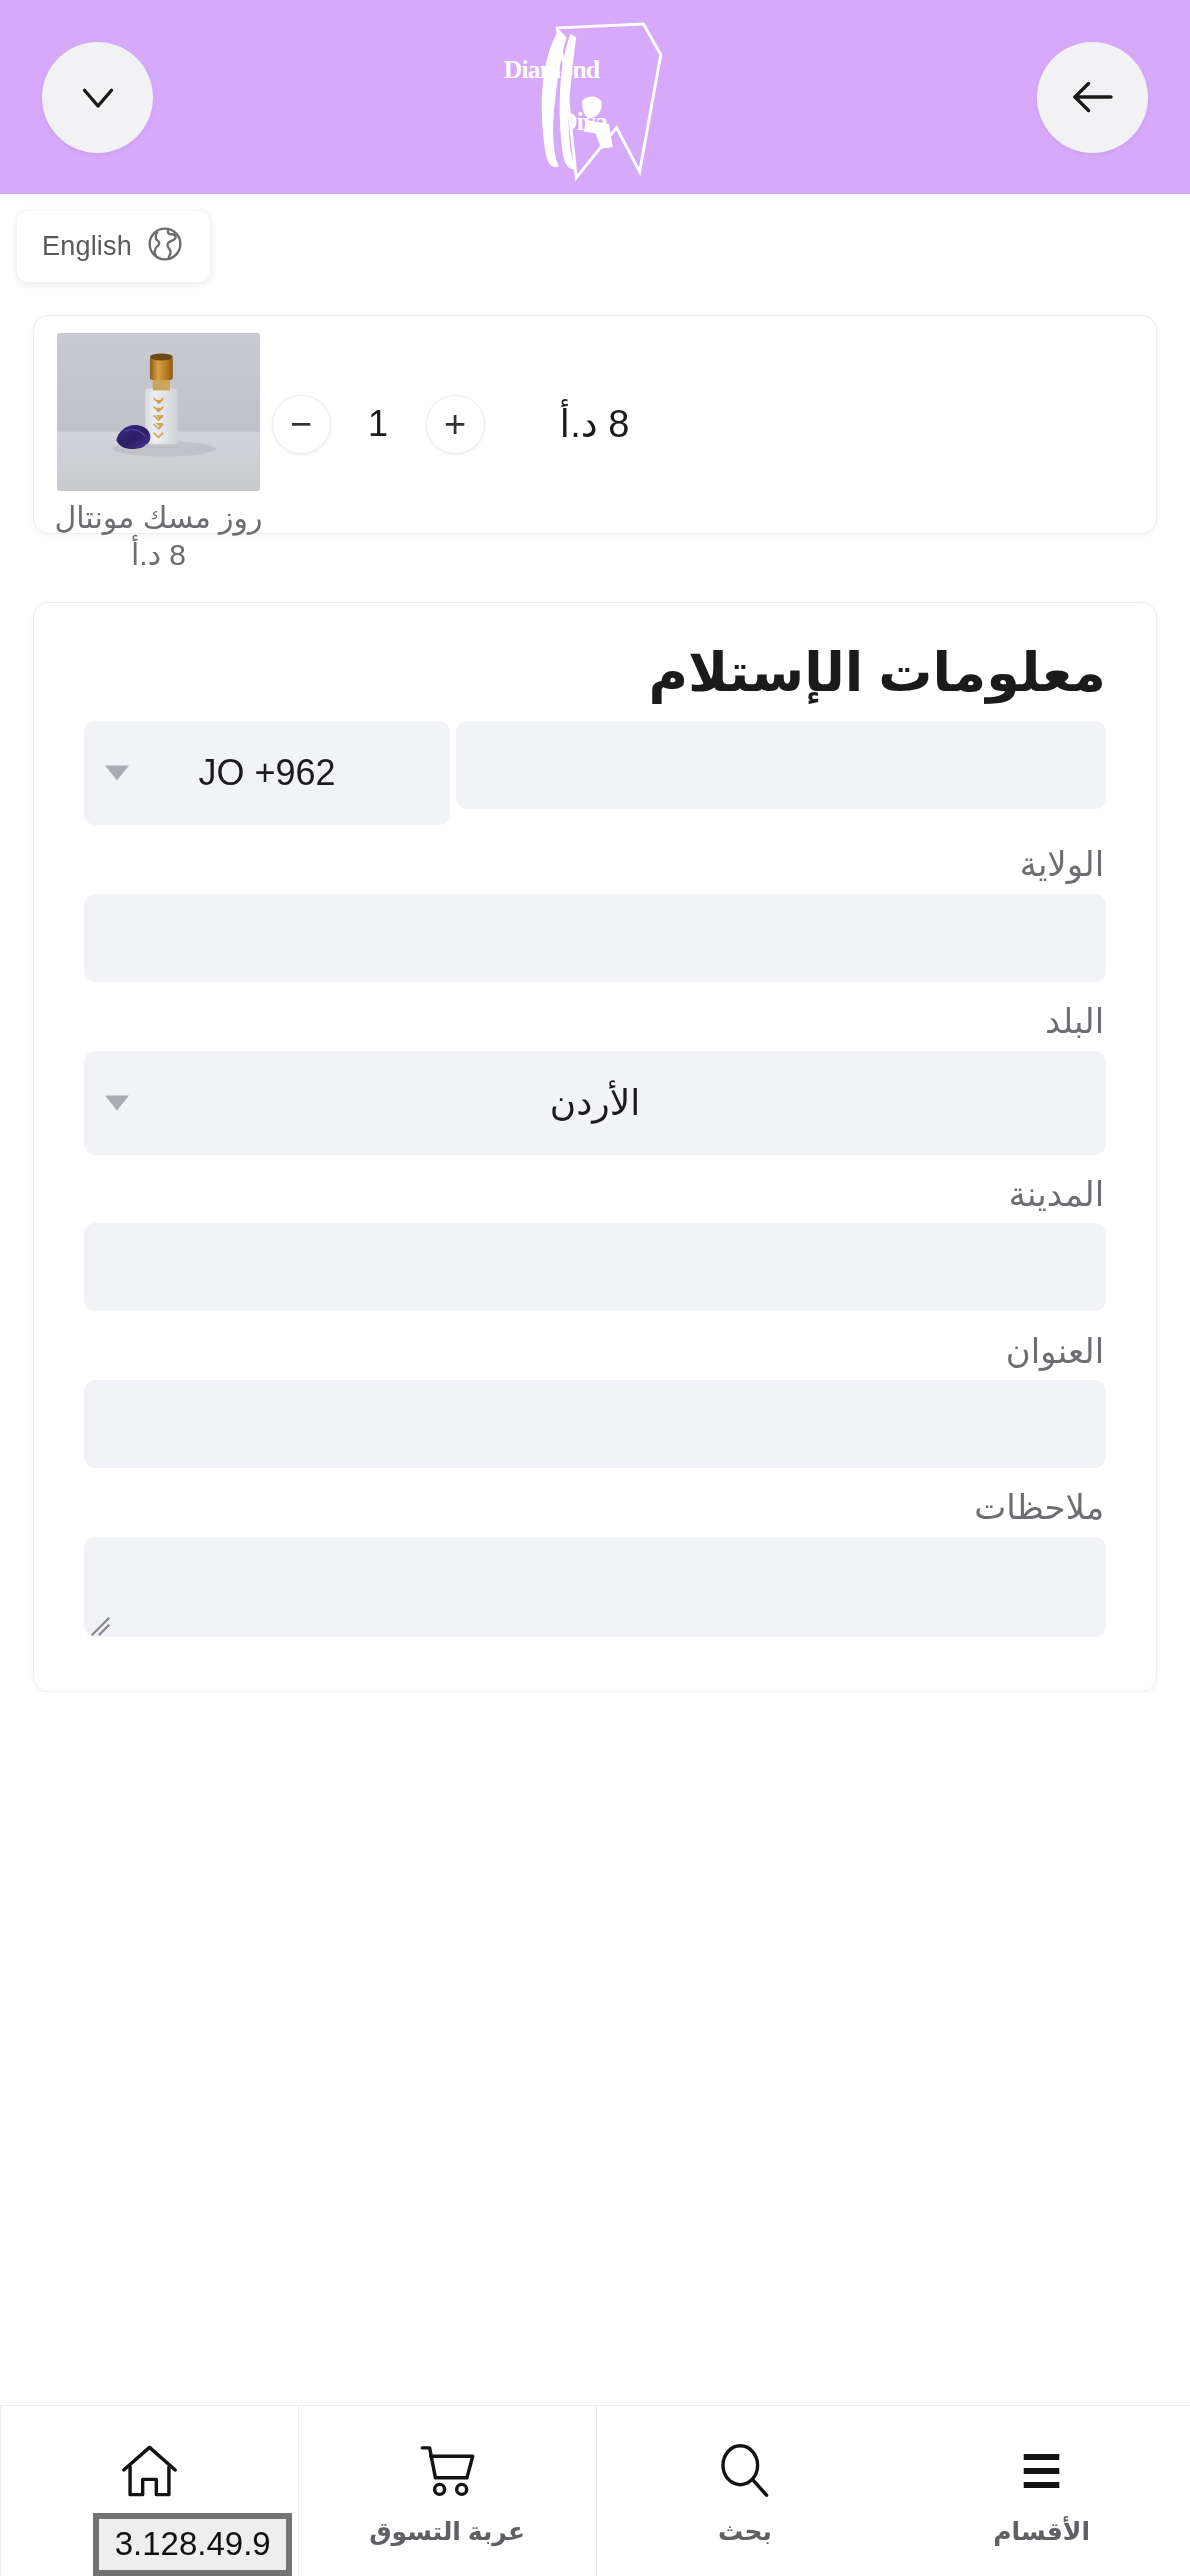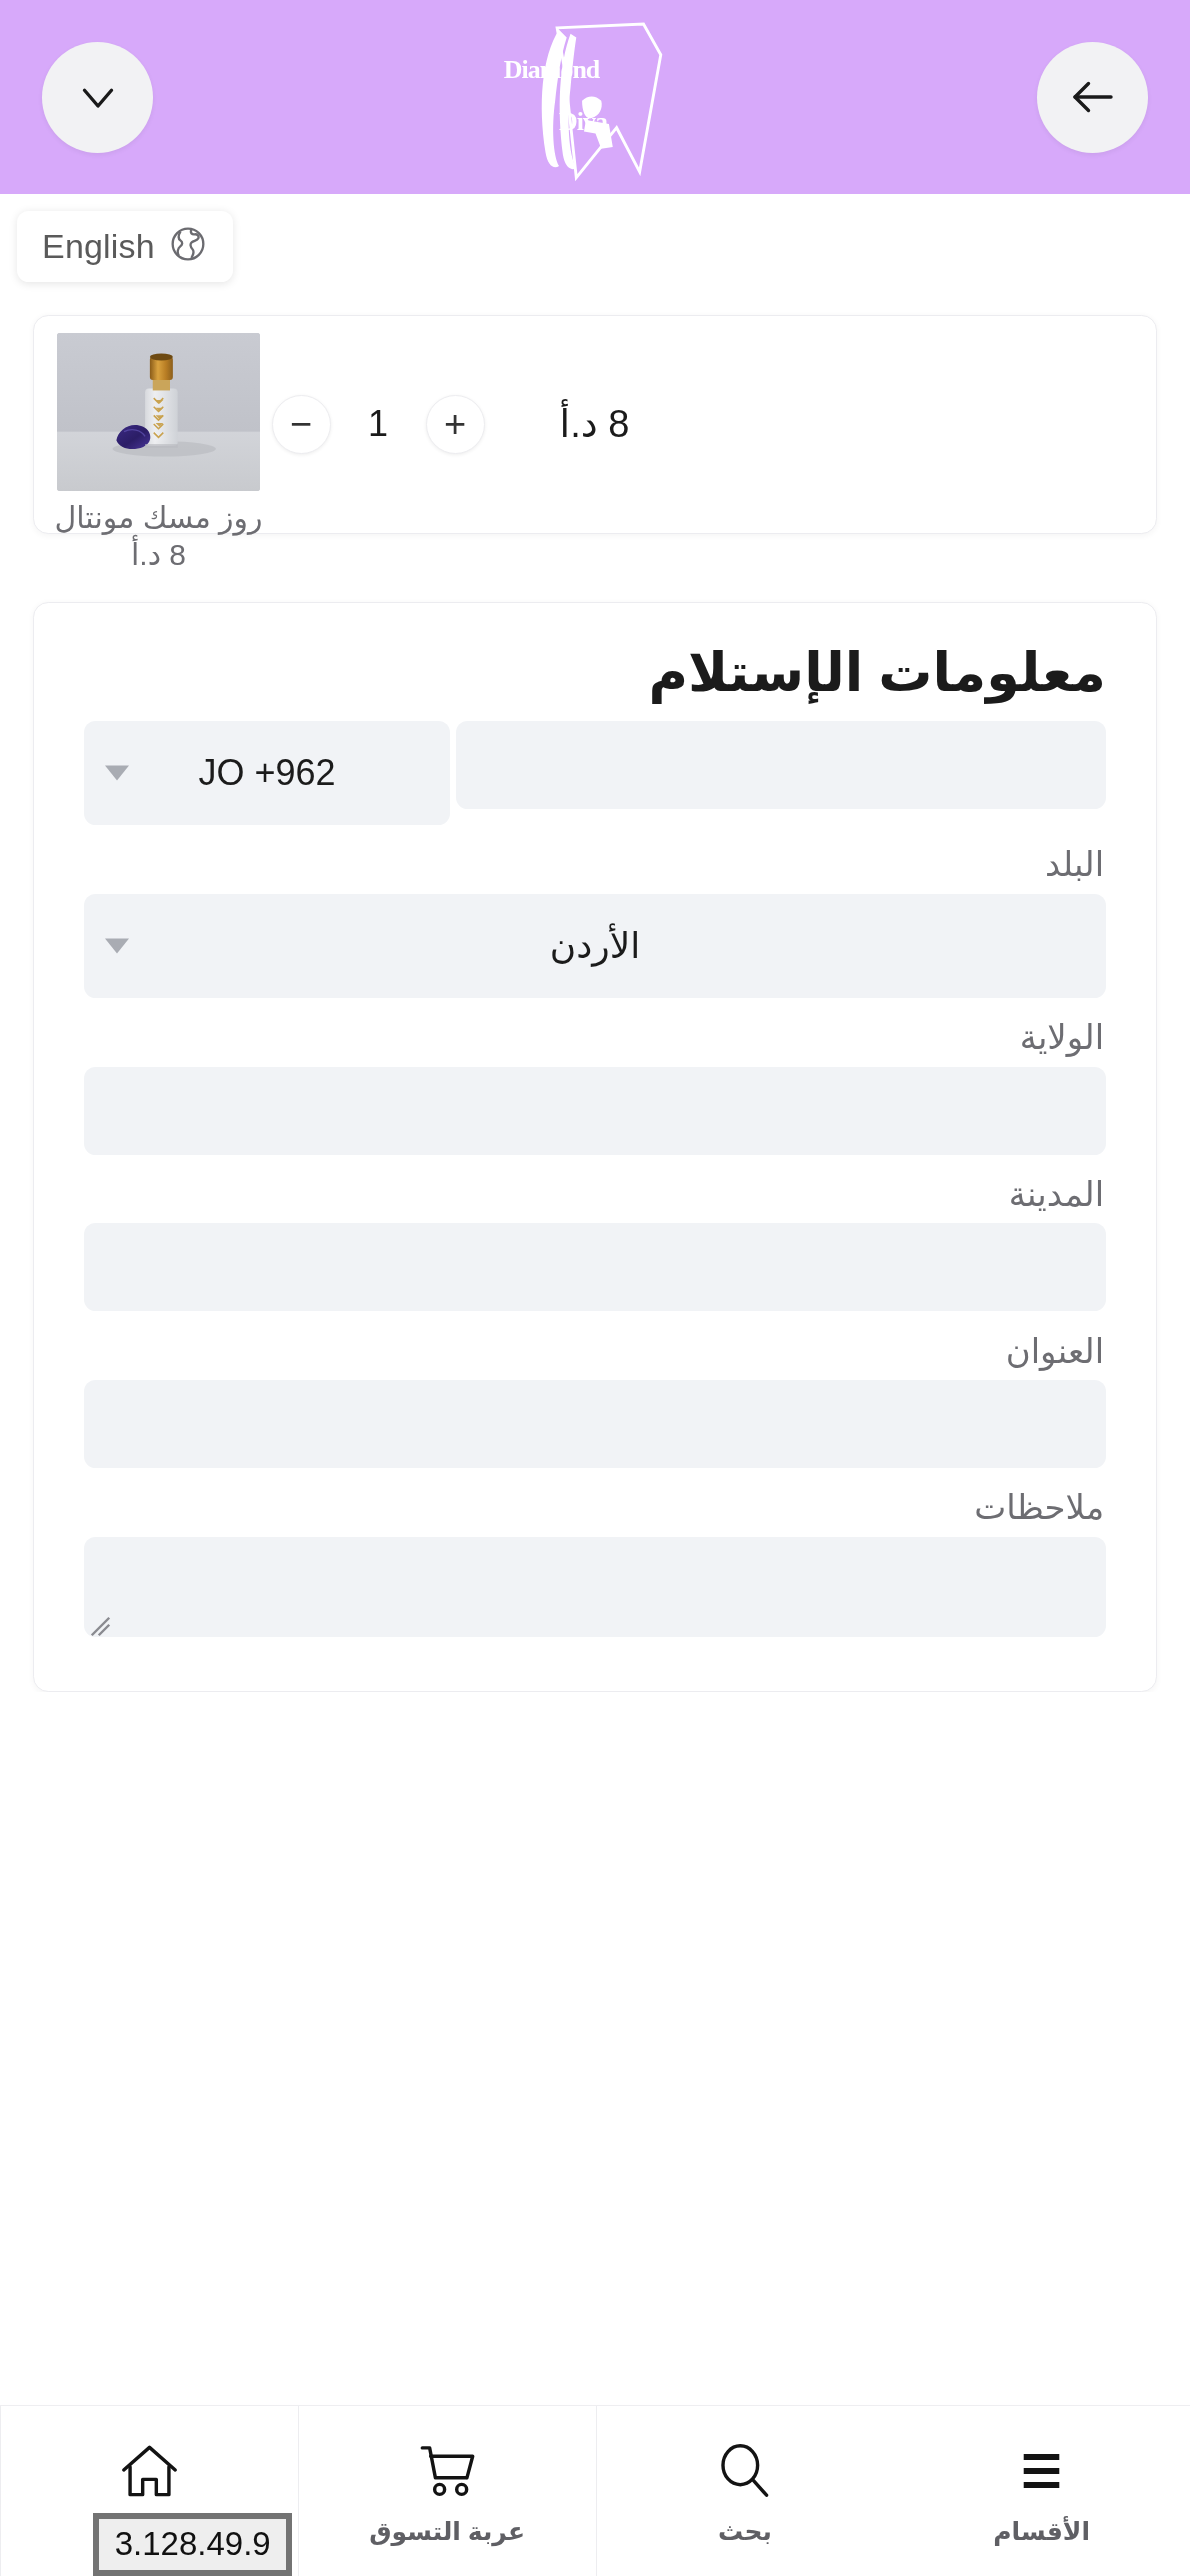--- a/index.html
+++ b/index.html
@@ -81,21 +81,21 @@
     border-radius: 11.5px;
     box-shadow: 0 1.9px 8.6px rgba(0,0,0,0.10);
     padding: 13.4px 25px;
     display: flex;
     align-items: center;
     gap: 13.4px;
     direction: ltr;
     cursor: pointer;
   }
   .lang-pill .lang-text {
-    font-size: 34px;
+    font-size: 27px;
     color: #5a5a5a;
     letter-spacing: 0.2px;
     font-weight: 400;
     text-align: right;
   }
 
   
   .content {
     flex: 1 1 auto;
     overflow: hidden;
@@ -483,30 +483,30 @@
         <div class="phone-row">
           <div class="select-box cc-select">
             <span class="sel-text">JO +962</span>
             <span class="caret"></span>
           </div>
           <input class="phone-number" type="text" placeholder="" style="">
         </div>
       </div>
 
       <div class="field">
+        <div class="field-label">الولاية</div>
+        <input class="input-box" type="text" placeholder="" style="">
+      </div>
+
+      <div class="field">
         <div class="field-label">البلد</div>
         <div class="select-box country-select">
           <span class="sel-text">الأردن</span>
           <span class="caret"></span>
         </div>
-      </div>
-
-      <div class="field">
-        <div class="field-label">الولاية</div>
-        <input class="input-box" type="text" placeholder="" style="">
       </div>
 
       <div class="field">
         <div class="field-label">المدينة</div>
         <input class="input-box" type="text" placeholder="" style="">
       </div>
 
       <div class="field">
         <div class="field-label">العنوان</div>
         <input class="input-box" type="text" placeholder="" style="">

